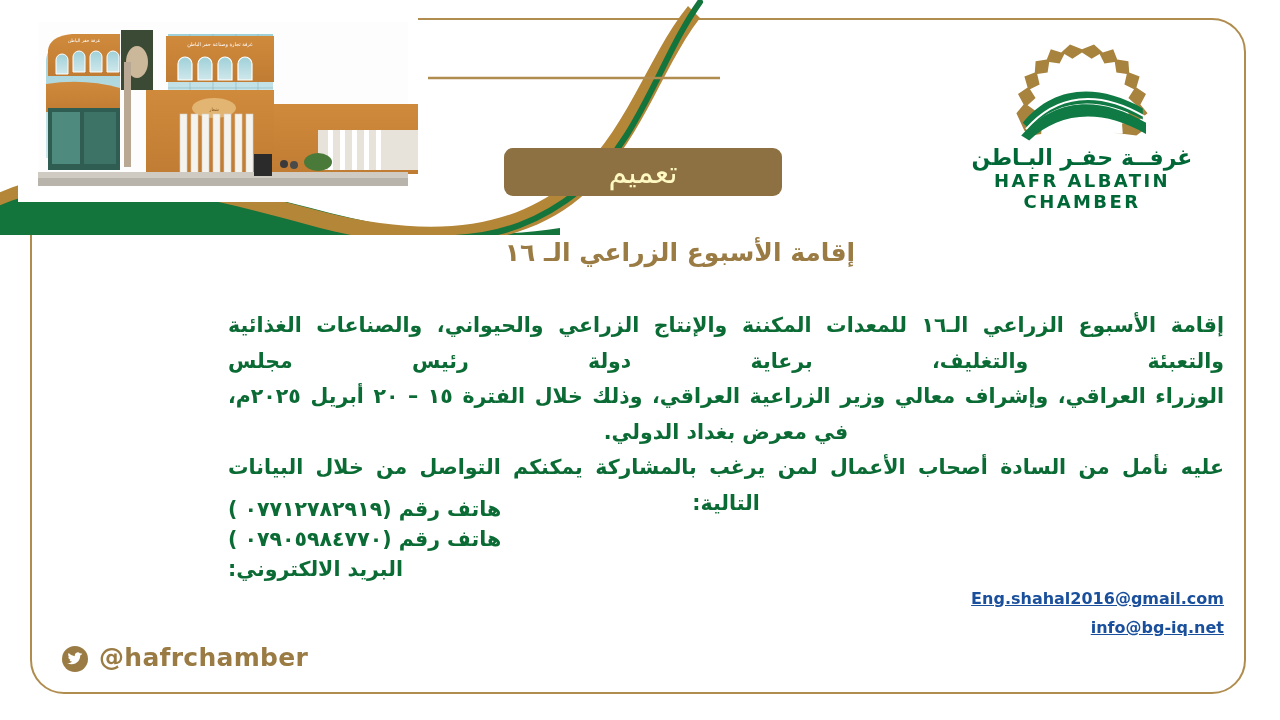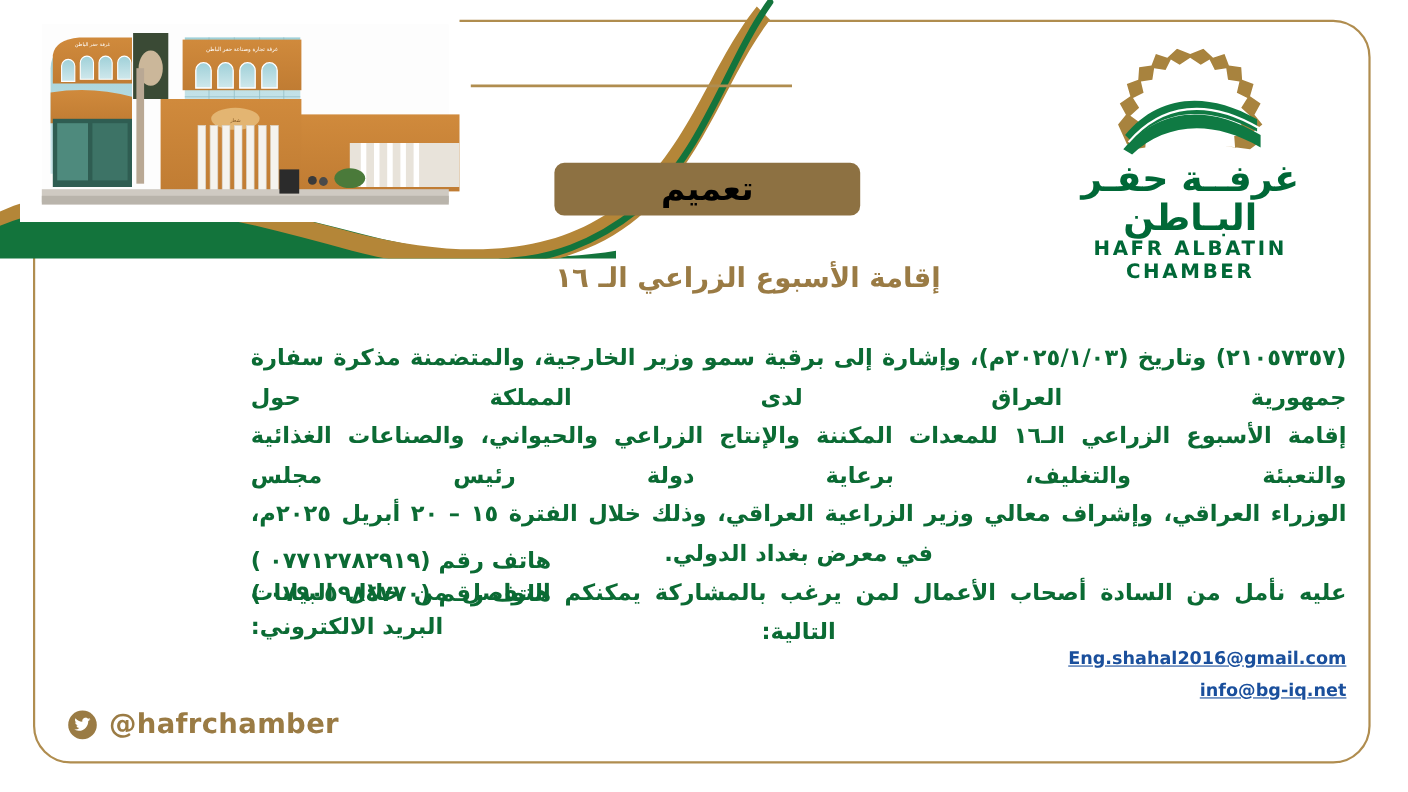--- a/index.html
+++ b/index.html
@@ -57,21 +57,21 @@
     right: 58px;
     top: 44px;
     width: 280px;
     height: 165px;
     z-index: 6;
     text-align: center;
   }
   #logo-mark { width: 160px; height: 100px; display: block; margin: 0 auto; }
   .logo-ar {
     color: #006837;
-    font-size: 33px;
+    font-size: 22px;
     font-weight: bold;
     letter-spacing: 1px;
     line-height: 1.05;
     margin-top: 2px;
     direction: rtl;
   }
   .logo-en {
     color: #006837;
     font-size: 18px;
     font-weight: bold;
@@ -88,23 +88,23 @@
     width: 278px;
     height: 48px;
     background: #8d7142;
     border-radius: 9px;
     z-index: 7;
     display: flex;
     align-items: center;
     justify-content: center;
   }
   #title-banner .banner-text {
-    color: #000000;
+    color: #fef9c3;
     font-size: 30px;
-    font-weight: bold;
+    font-weight: normal;
     letter-spacing: 1px;
   }
 
   
   #doc-heading {
     position: absolute;
     top: 238px;
     left: 0;
     width: 1280px;
     text-align: center;
@@ -321,21 +321,20 @@
   <div class="logo-en">HAFR ALBATIN CHAMBER</div>
 </div>
 
 <div id="title-banner">
   <span class="banner-text">تعميم</span>
 </div>
 
 <div id="doc-heading">إقامة الأسبوع الزراعي الـ ١٦</div>
 
 <div id="body-copy">
-  <span class="line-justified">(٢١٠٥٧٣٥٧) وتاريخ (٢٠٢٥/١/٠٣م)، وإشارة إلى برقية سمو وزير الخارجية، والمتضمنة مذكرة سفارة جمهورية العراق لدى المملكة حول</span>
   <span class="line-justified">إقامة الأسبوع الزراعي الـ١٦ للمعدات المكننة والإنتاج الزراعي والحيواني، والصناعات الغذائية والتعبئة والتغليف، برعاية دولة رئيس مجلس</span>
   <span class="para-line">الوزراء العراقي، وإشراف معالي وزير الزراعية العراقي، وذلك خلال الفترة ١٥ – ٢٠ أبريل ٢٠٢٥م، في معرض بغداد الدولي.</span>
   <span class="para-line">عليه نأمل من السادة أصحاب الأعمال لمن يرغب بالمشاركة يمكنكم التواصل من خلال البيانات التالية:</span>
 </div>
 
 <div id="contact-block">
   <span class="contact-line">هاتف رقم (٠٧٧١٢٧٨٢٩١٩ )</span>
   <span class="contact-line">هاتف رقم (٠٧٩٠٥٩٨٤٧٧٠ )</span>
   <span class="contact-line">البريد الالكتروني:</span>
   <span class="email-line">Eng.shahal2016@gmail.com</span>

